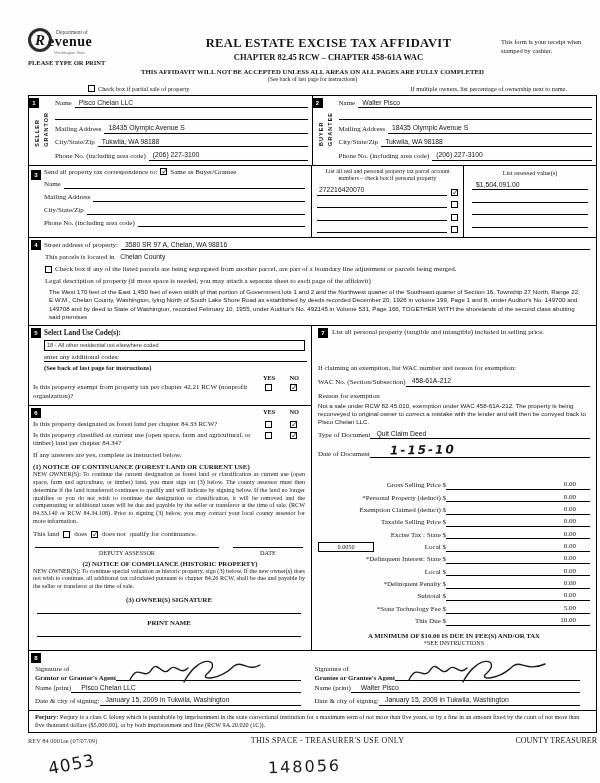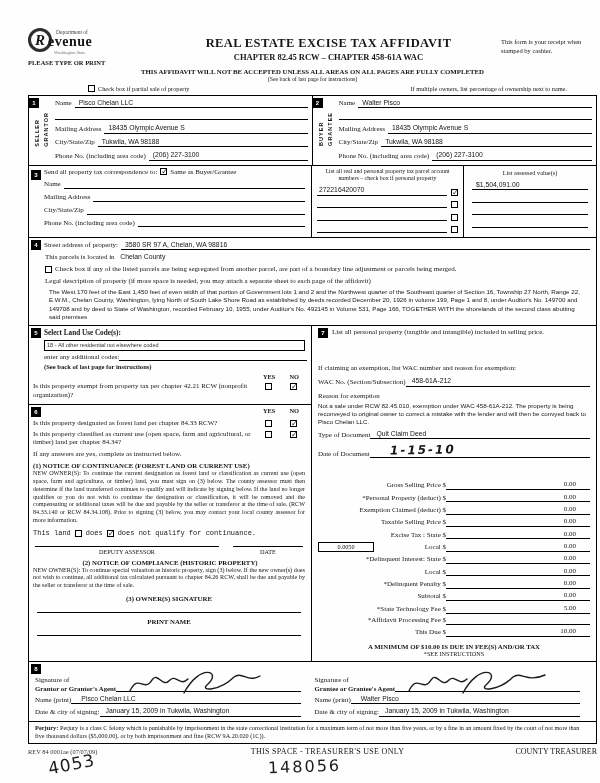--- a/index.html
+++ b/index.html
@@ -84,35 +84,35 @@
   
   .mainband { display:flex; border-bottom:1px solid #000; }
   .main-left { width:283px; border-right:1px solid #000; }
   .main-right { flex:1; padding:2px 6px 3px 6px; position:relative; }
 
   .landuse { border-bottom:1px solid #000; padding:2px 4px 4px 2px; }
   .lu-title-row { display:flex; gap:3px; align-items:center; }
   .lu-title { font:bold 7.2px "Liberation Serif", serif; }
   .lu-codebox { border:1px solid #000; margin:2px 2px 0 13px; padding:1px 2px;
     font-family:"Liberation Sans", sans-serif; font-size:5.6px; color:#333; }
-  .lu-add { display:flex; margin:2px 0 0 13px; }
+  .lu-add { display:flex; margin:2px 0 0 13px;flex-direction:column; }
   .lu-add .val { flex:1; border-bottom:1px solid #000; }
   .lu-seeback { font:bold 6.6px "Liberation Serif", serif; margin:2px 0 0 13px; }
   .yesno { display:flex; justify-content:flex-end; gap:14px; font:bold 6.4px "Liberation Serif", serif;
     padding-right:8px; margin-top:3px; }
   .qrow { display:flex; margin-top:2px; }
   .qrow .qtxt { flex:1; padding-left:2px; }
   .qrow .qboxes { width:44px; display:flex; justify-content:space-between; padding:1px 10px 0 2px; }
 
   .forest { padding:2px 4px 2px 2px; }
   .forest-top { display:flex; justify-content:space-between; align-items:flex-start; }
   .ifyes { margin-top:3px; padding-left:2px; }
   .notice-title { font:bold 6.8px "Liberation Serif", serif; margin-top:3px; text-align:left; padding-left:2px; }
   .notice-text { font-size:6.15px; line-height:1.28; margin-top:1px; padding:0 2px; text-align:justify; }
-  .thisland { display:flex; gap:4px; align-items:center; margin-top:4px; padding-left:2px;font-family:Liberation Mono, monospace; }
+  .thisland { display:flex; gap:4px; align-items:center; margin-top:4px; padding-left:2px; }
   .sig2col { display:flex; gap:14px; margin-top:8px; padding:0 4px; }
   .sigitem { border-top:1px solid #000; text-align:center; font-size:6.2px; padding-top:1px; }
   .sigitem.wide { flex:1; } .sigitem.narrow { width:70px; }
   .center-bold { text-align:center; font:bold 6.8px "Liberation Serif", serif; margin-top:5px; }
   .blankline { border-bottom:1px solid #000; margin:10px 6px 0 6px; min-height:1px; }
 
   
   .sec7-top { display:flex; gap:4px; }
   .sec7-note { flex:1; }
   .claimnote { margin-top:26px; }
@@ -466,24 +466,20 @@
         </div>
         <div class="feerow">
           <span class="feelbl">Subtotal $</span>
           <span class="feeline">0.00</span>
         </div>
         <div class="feerow">
           <span class="feelbl">*State Technology Fee $</span>
           <span class="feeline">5.00</span>
         </div>
         <div class="feerow">
-          <span class="feelbl">*Affidavit Processing Fee $</span>
-          <span class="feeline"></span>
-        </div>
-        <div class="feerow">
           <span class="feelbl">This Due $</span>
           <span class="feeline">10.00</span>
         </div>
         <div class="minnote">A MINIMUM OF $10.00 IS DUE IN FEE(S) AND/OR TAX</div>
         <div class="seeinstr">*SEE INSTRUCTIONS</div>
       </div>
     </div>
 
     <div class="certify">
       <div class="cert-row">

